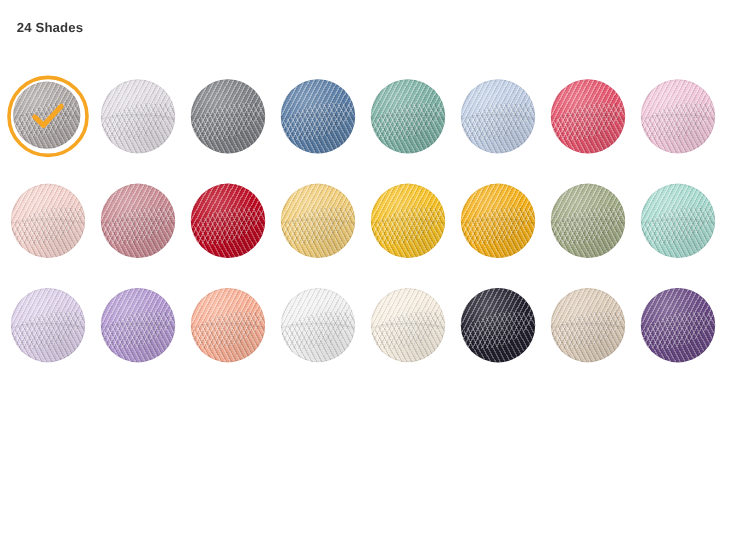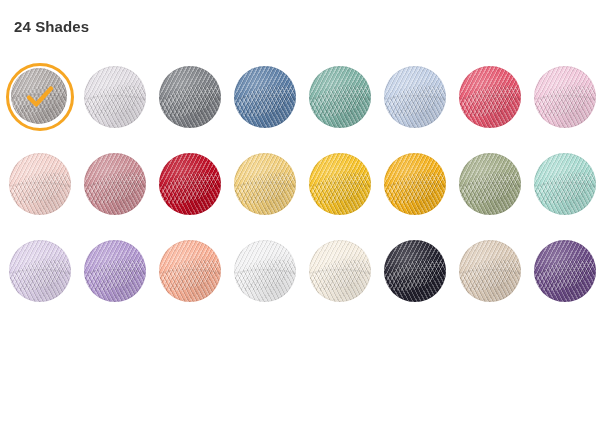--- a/index.html
+++ b/index.html
@@ -20,21 +20,21 @@
     left: 0; top: 0;
     width: 612px;
     height: 447px;
     background: #ffffff;
   }
 
   #picker-title {
     position: absolute;
     left: 14px;
     top: 18px;
-    font-size: 15px;
+    font-size: 11px;
     font-weight: bold;
     color: #363636;
     letter-spacing: 0.1px;
     white-space: nowrap;
     text-align: center;
   }
 
   #swatch-grid {
     position: absolute;
     left: 9px;

